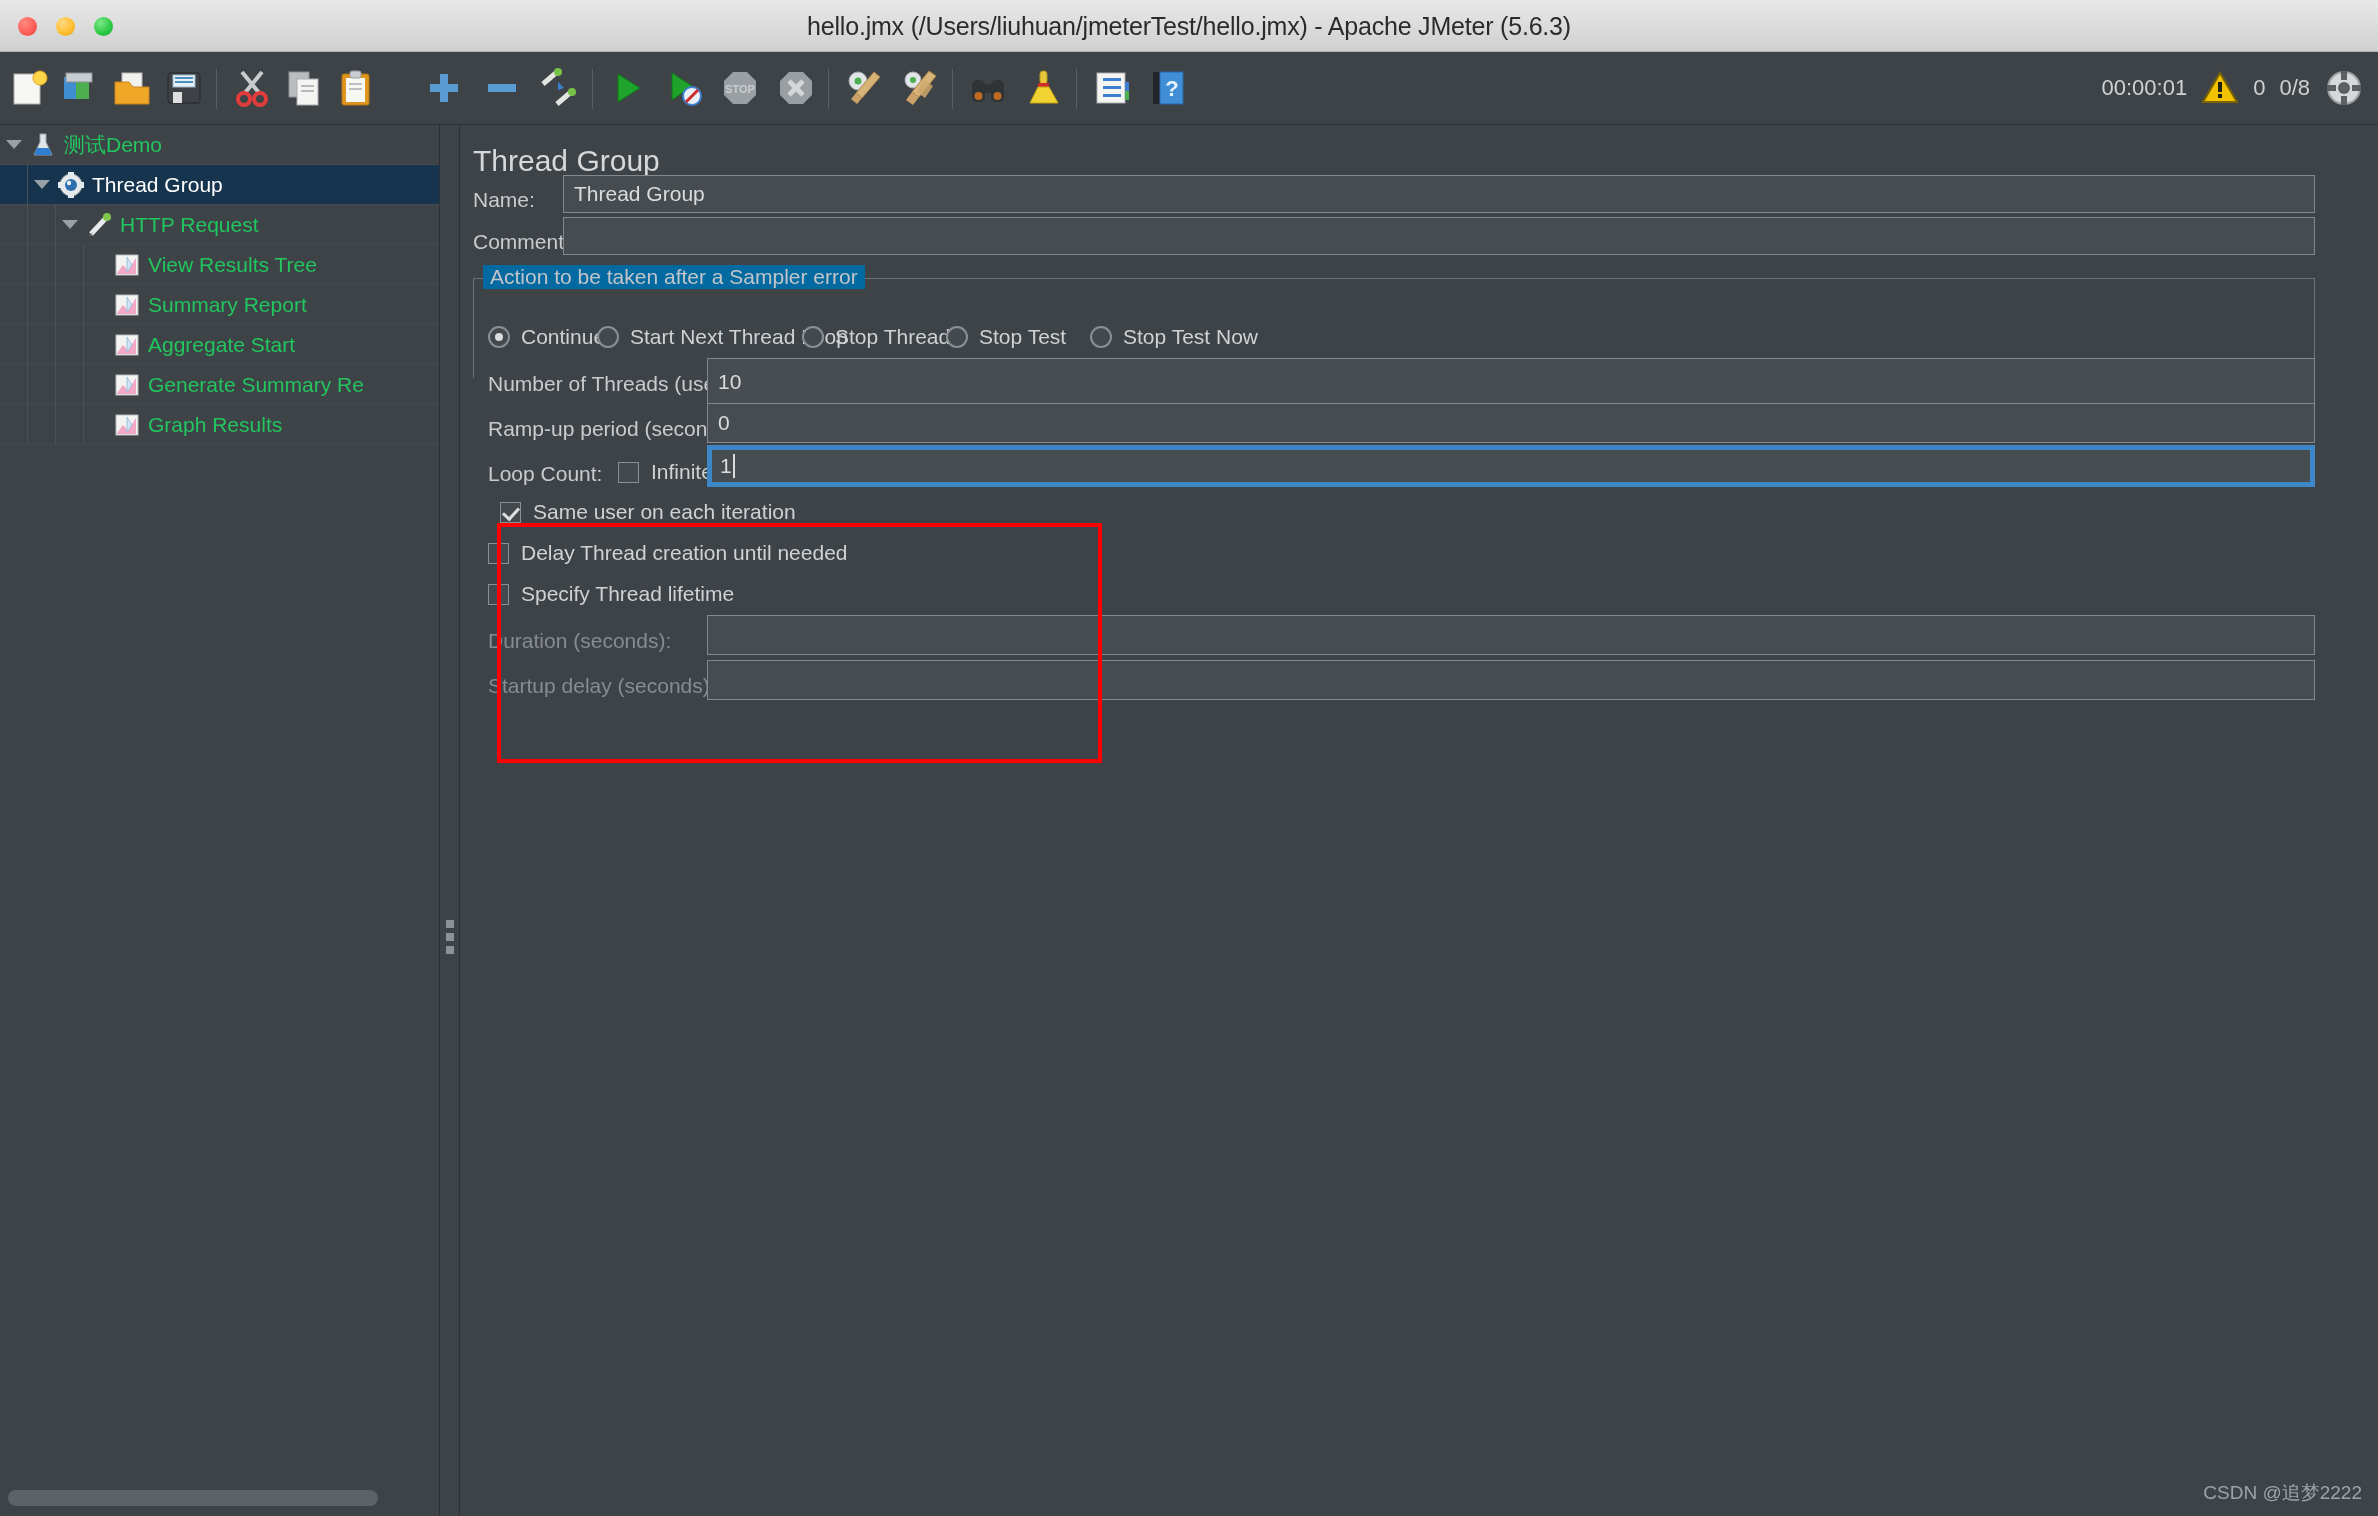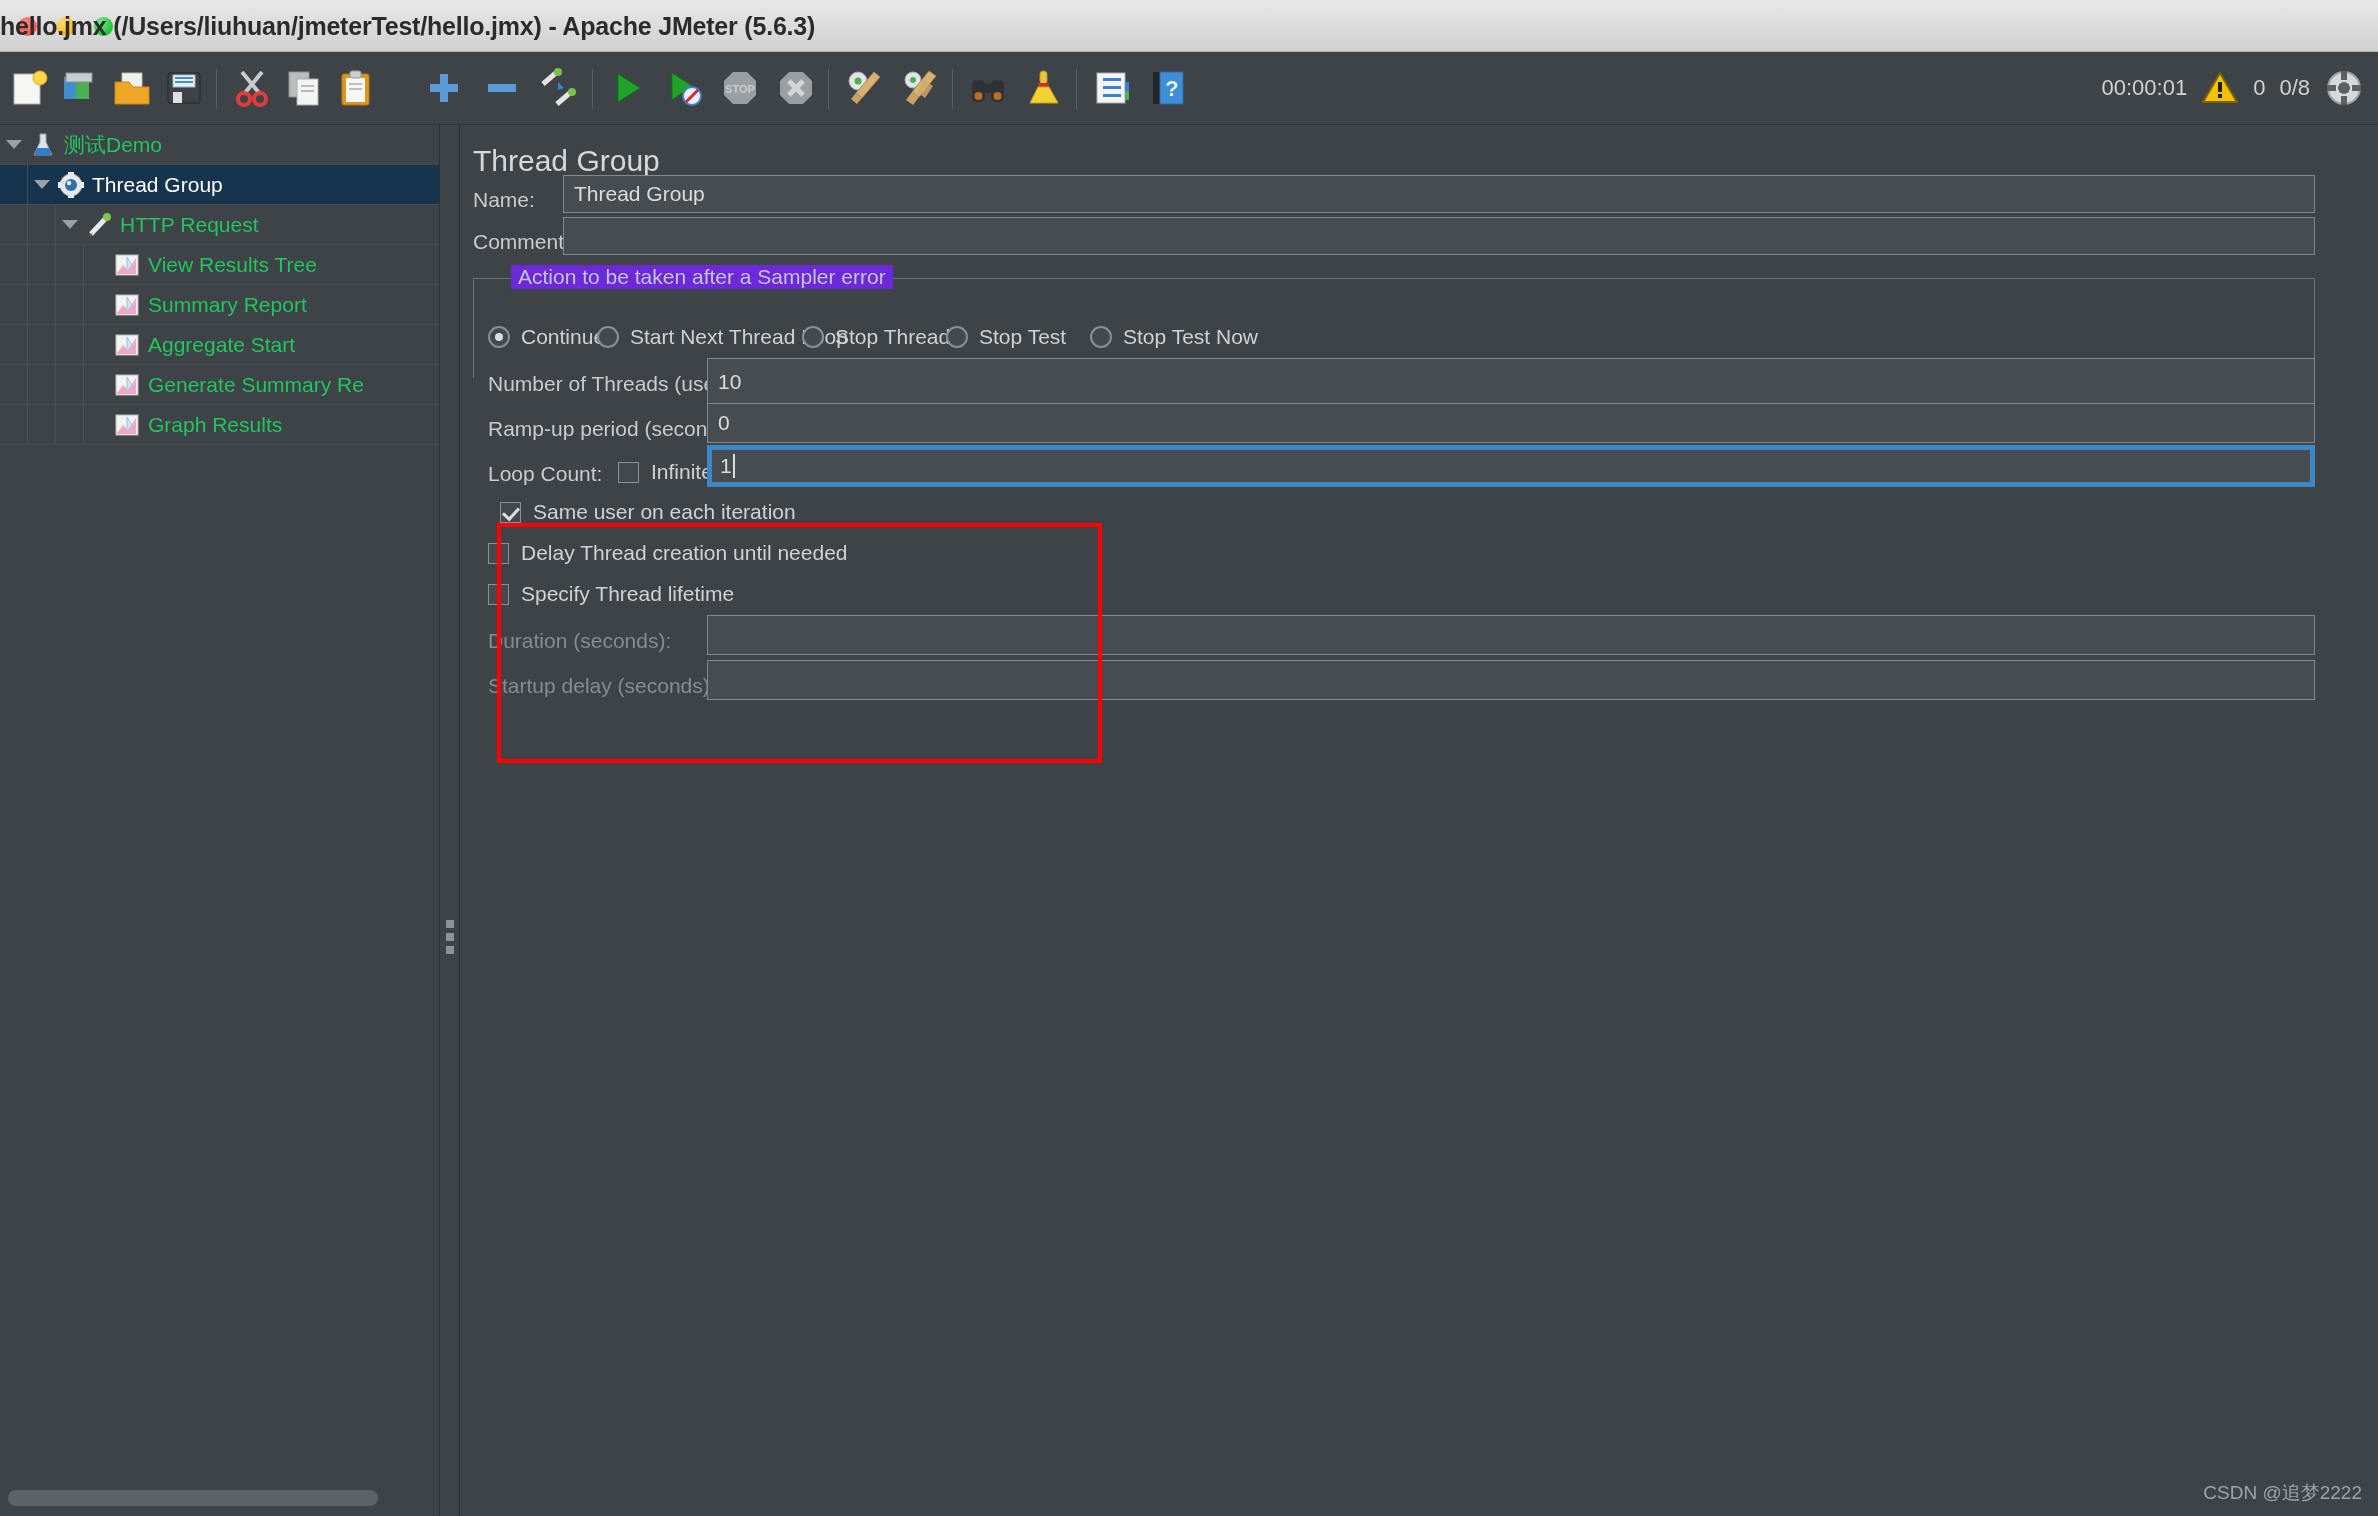--- a/index.html
+++ b/index.html
@@ -27,22 +27,22 @@
   }
   .traffic {
     position: absolute; top: 17px;
     width: 19px; height: 19px; border-radius: 50%;
   }
   .traffic.close  { left: 18px;  background: radial-gradient(circle at 35% 30%, #ff8a80, #fc5c55 60%, #e0443e); }
   .traffic.min    { left: 56px;  background: radial-gradient(circle at 35% 30%, #ffd980, #ffbd2e 60%, #dfa123); }
   .traffic.max    { left: 94px;  background: radial-gradient(circle at 35% 30%, #7ce88a, #28c840 60%, #1dab32); }
   #window-title {
     position: absolute; left: 0; top: 0; width: 2378px; height: 52px;
-    line-height: 52px; text-align: left;
-    font-size: 25px; font-weight: bold; color: #2b2b2b;
+    line-height: 52px; text-align: center;
+    font-size: 25px; font-weight: normal; color: #2b2b2b;
     letter-spacing: -0.2px;
   }
 
   
   #toolbar {
     position: absolute; left: 0; top: 52px;
     width: 2378px; height: 73px;
     background: #3e4347;
     border-bottom: 1px solid #2f3337;
     box-sizing: border-box;
@@ -166,24 +166,24 @@
   .group-box {
     position: absolute;
     border-top: 1px solid #6d7276;
     border-left: 1px solid #6d7276;
     border-right: 1px solid #6d7276;
     border-bottom: none;
     box-sizing: border-box;
   }
   .group-title {
     position: absolute;
-    background: #6d28d9;
+    background: #0369a1;
     padding: 0 7px;
     font-size: 21px; color: #c2c5c8;
-    top: -14px; left: 9px; margin-left: 28px;
+    top: -14px; left: 9px;
   }
 
   
   .radio-item { position: absolute; display:flex; align-items:center; }
   .radio-dot {
     width: 22px; height: 22px; border-radius: 50%;
     border: 2px solid #8b9094;
     background: #44494d;
     box-sizing: border-box;
     position: relative;

